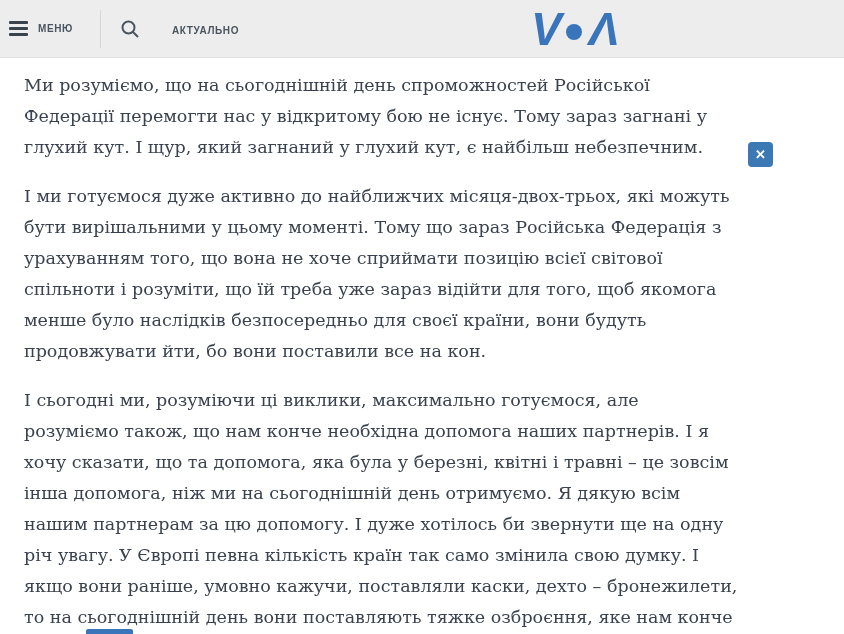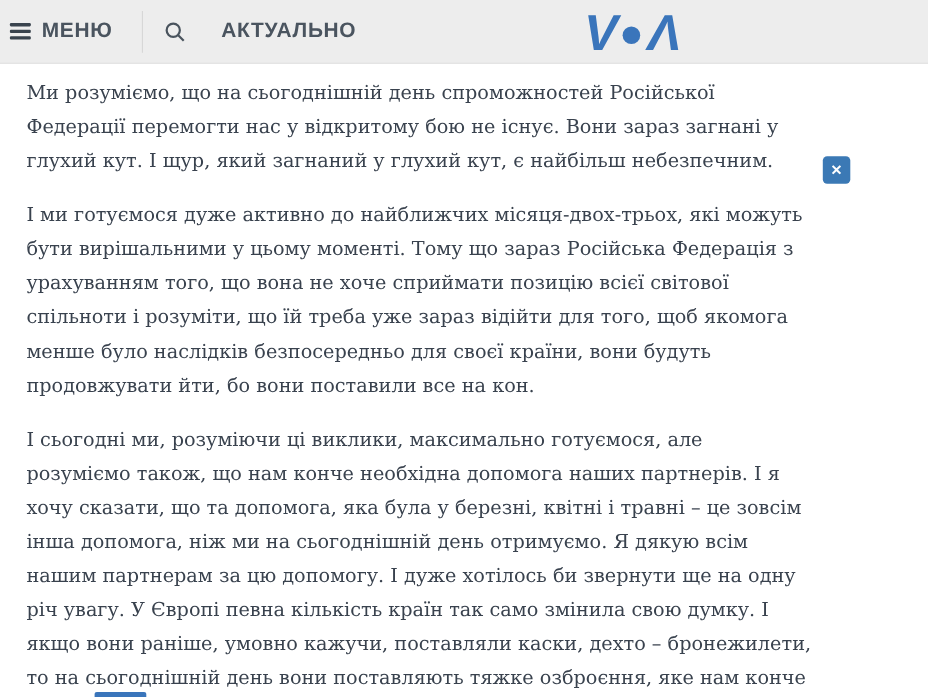--- a/index.html
+++ b/index.html
@@ -8,21 +8,21 @@
     background:#ffffff;font-family:"Liberation Sans",sans-serif;
   }
   
   .header{
     height:57px;background:#ededed;border-bottom:1px solid #e2e2e2;
     display:flex;align-items:center;position:relative;
   }
   .menu-btn{display:flex;align-items:center;gap:10px;margin-left:9px;cursor:pointer}
   .burger{display:flex;flex-direction:column;gap:3px}
   .burger i{display:block;width:19px;height:3px;background:#39434d;border-radius:1px}
-  .hdr-label{font-size:19px;font-weight:bold;color:#4a545f;letter-spacing:.6px}
+  .hdr-label{font-size:10px;font-weight:bold;color:#4a545f;letter-spacing:.6px}
   .hdr-divider{width:1px;height:38px;background:#d7d7d7;margin-left:27px}
   .search-btn{margin-left:19px;cursor:pointer;display:flex;align-items:center}
   .nav-link{margin-left:32px;cursor:pointer}
   .logo{
     position:absolute;left:531px;top:3px;height:52px;
     display:flex;align-items:center;cursor:pointer;
     color:#3a75bb;font-weight:900;font-style:italic;font-size:46px;
     font-family:"Liberation Sans",sans-serif;letter-spacing:-5px;
   }
   .logo .dot{
@@ -81,21 +81,21 @@
     <span class="hdr-label">АКТУАЛЬНО</span>
   </div>
   <div class="logo">
     <span>V</span>
     <span class="dot"></span>
     <span>Λ</span>
   </div>
 </div>
 
 <div class="article">
-  <p>Ми розуміємо, що на сьогоднішній день спроможностей Російської Федерації перемогти нас у відкритому бою не існує. Вони зараз загнані у глухий кут. І щур, який загнаний у глухий кут, є найбільш небезпечним.</p>
+  <p>Ми розуміємо, що на сьогоднішній день спроможностей Російської Федерації перемогти нас у відкритому бою не існує. Тому зараз загнані у глухий кут. І щур, який загнаний у глухий кут, є найбільш небезпечним.</p>
 
   <div class="p2wrap">
     <p>І ми готуємося дуже активно до найближчих місяця-двох-трьох, які можуть бути вирішальними у цьому моменті. Тому що зараз Російська Федерація з урахуванням того, що вона не хоче сприймати позицію всієї світової спільноти і розуміти, що їй треба уже зараз відійти для того, щоб якомога менше було наслідків безпосередньо для своєї країни, вони будуть продовжувати йти, бо вони поставили все на кон.</p>
   </div>
 
   <p>І сьогодні ми, розуміючи ці виклики, максимально готуємося, але розуміємо також, що нам конче необхідна допомога наших партнерів. І я хочу сказати, що та допомога, яка була у березні, квітні і травні – це зовсім інша допомога, ніж ми на сьогоднішній день отримуємо. Я дякую всім нашим партнерам за цю допомогу. І дуже хотілось би звернути ще на одну річ увагу. У Європі певна кількість країн так само змінила свою думку. І якщо вони раніше, умовно кажучи, поставляли каски, дехто – бронежилети, то на сьогоднішній день вони поставляють тяжке озброєння, яке нам конче необхідне, щоб перемогти цього ворога. Але ми свідомі того, що ми захищаємо не тільки себе. Ми захищаємо усю Європу від цієї навали.</p>
 </div>
 
 <div class="close-btn">
   <span>✕</span>

